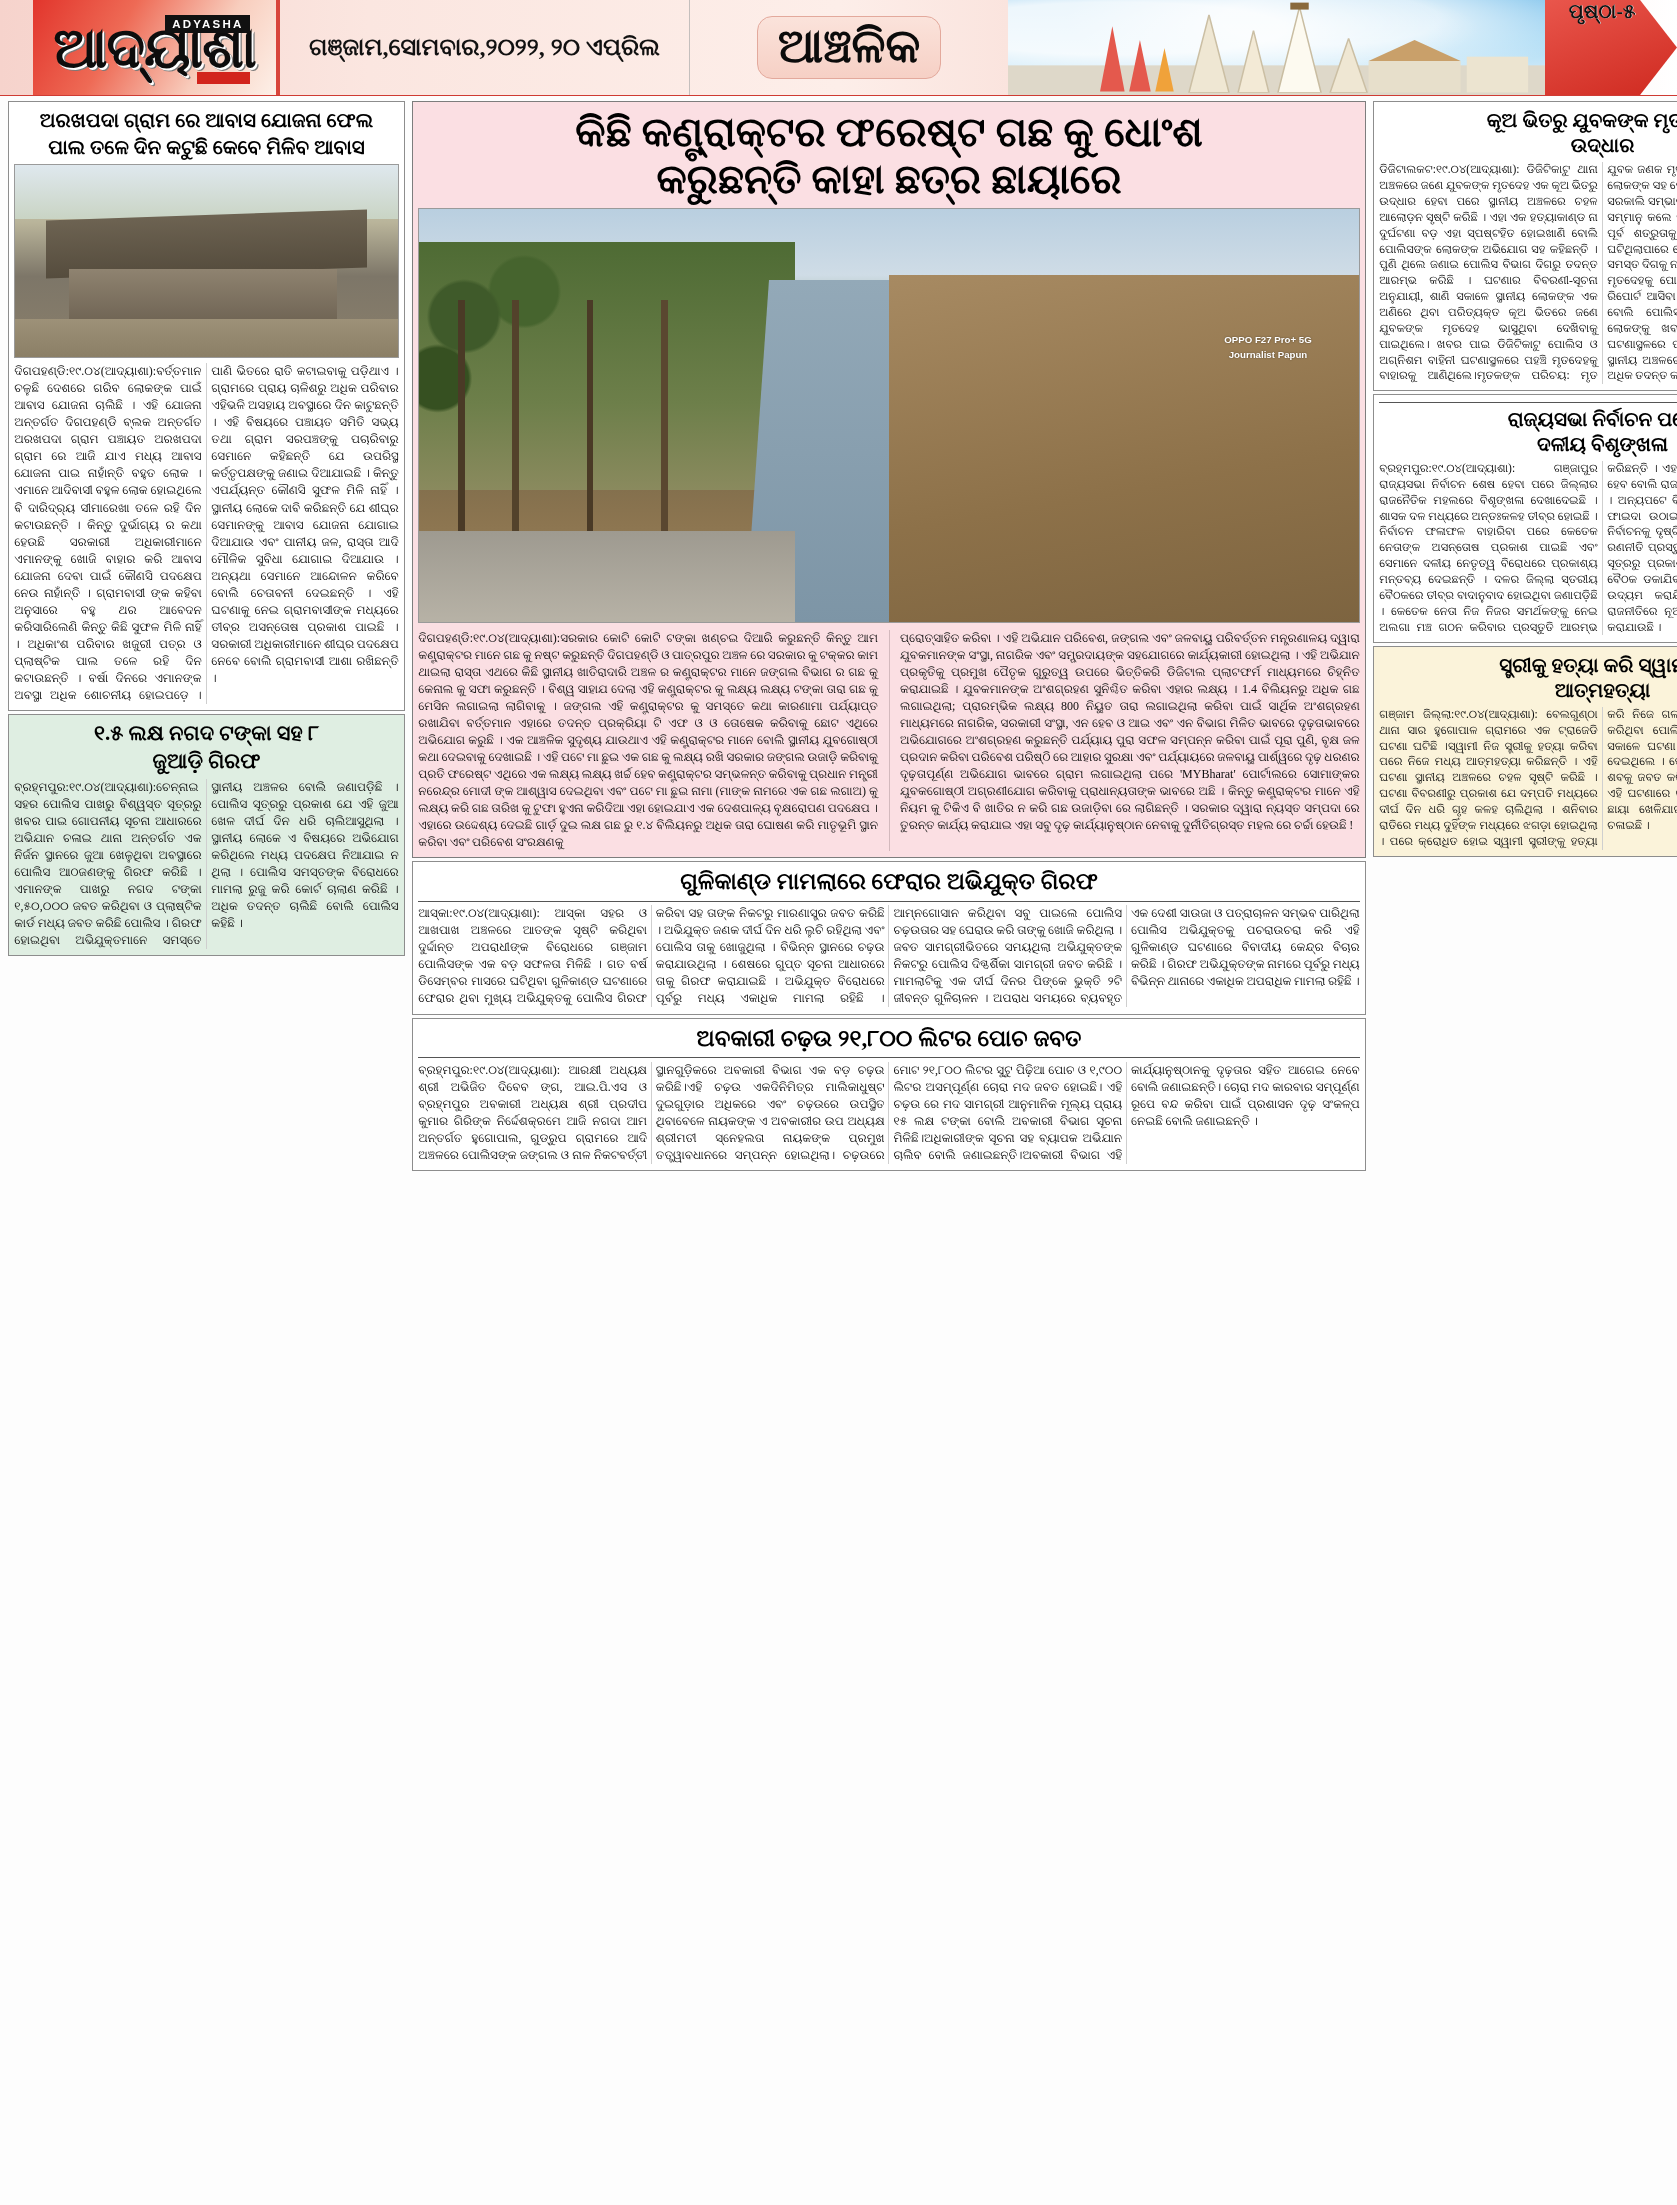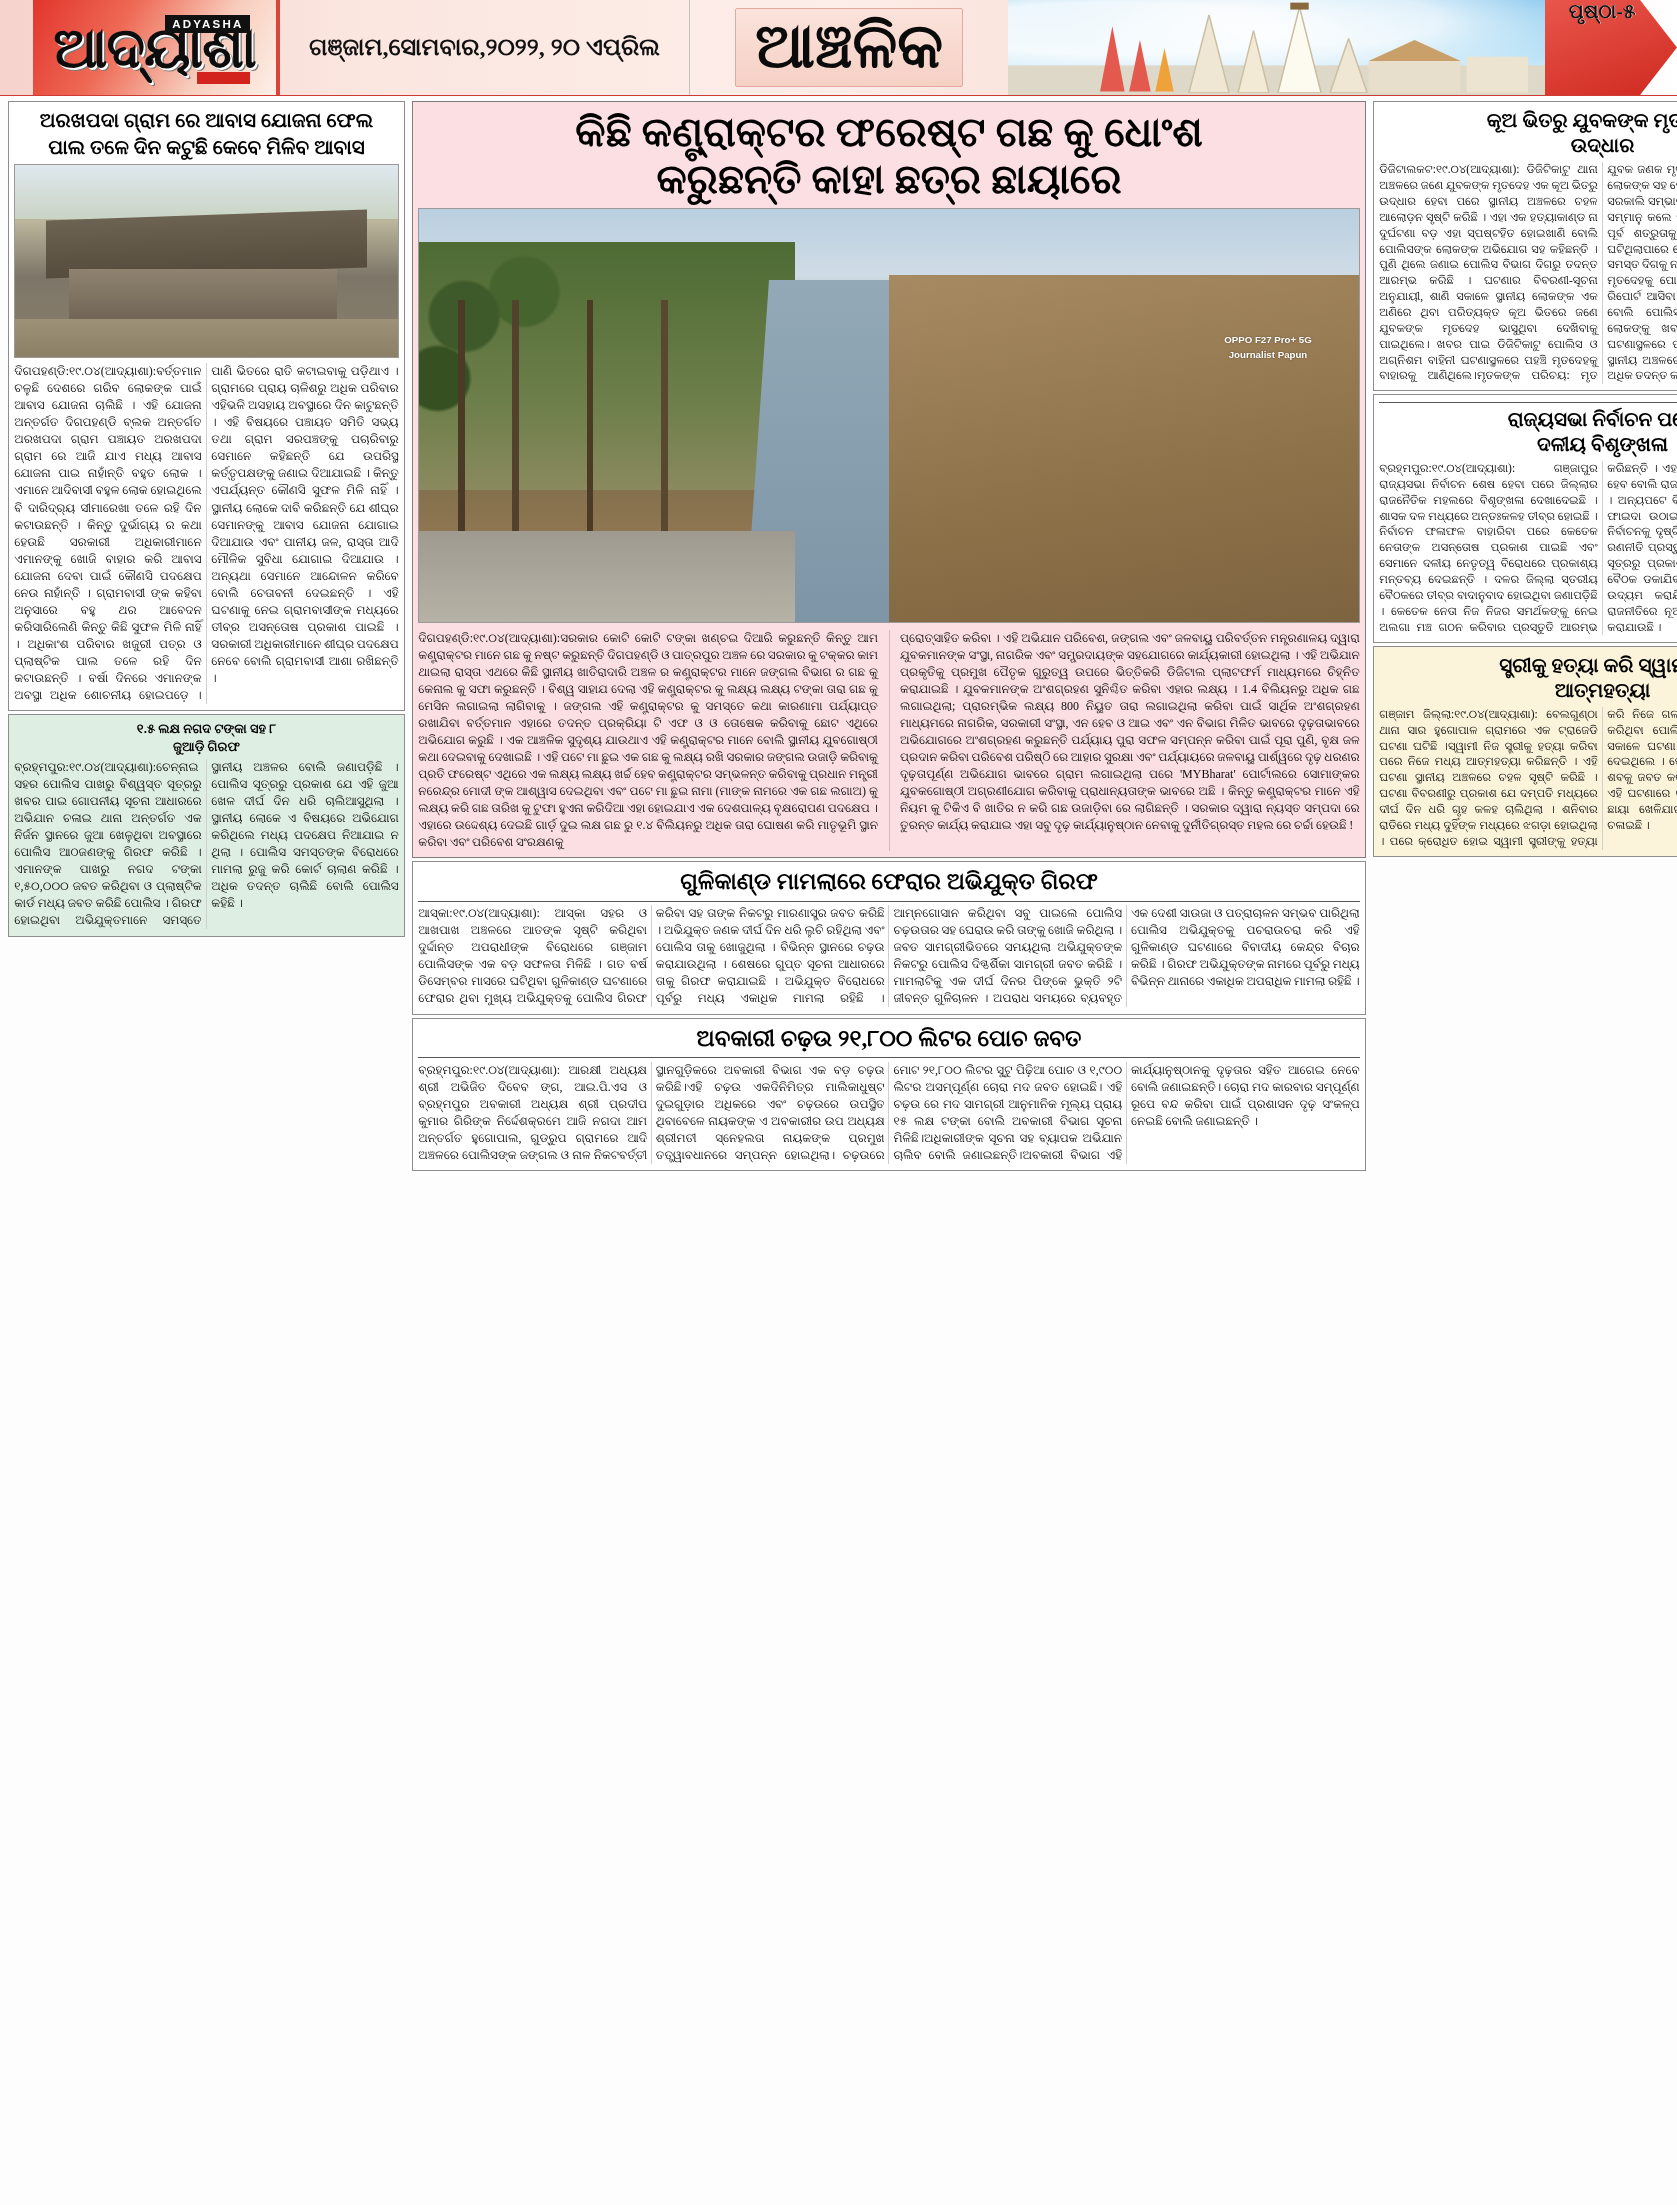--- a/index.html
+++ b/index.html
@@ -75,25 +75,25 @@
     color: #111;
     white-space: nowrap;
   }
   .section-title-box {
     flex: none;
     width: 318px;
     display: flex; align-items: center; justify-content: center;
   }
   .section-title {
     font-family: "Liberation Serif", "DejaVu Serif", serif;
-    font-size: 62px;
+    font-size: 47px;
     font-weight: bold;
     color: #0b0b0b;
     border: 1.3px solid #e3a99c;
-    border-radius: 2px;
+    border-radius: 15px;
     padding: 3.5px 19.4px 6.2px;
     background: linear-gradient(180deg,#fbe3db,#f6d0c5);
     line-height: 1.08;
   }
   .temple-strip {
     flex: 1 1 auto;
     position: relative;
     background: linear-gradient(180deg,#7fc3ec 0%, #addcf5 45%, #e9f4fb 100%);
     overflow: hidden;
   }
@@ -152,21 +152,21 @@
     font-family: "Liberation Serif", "DejaVu Serif", serif;
     font-weight: bold;
     text-align: center;
     color: #000;
     line-height: 1.22;
     margin: 1.8px 0 4.4px;
   }
   .hl-xxl { font-size: 41px; line-height: 1.2; }
   .hl-xl  { font-size: 23px; }
   .hl-l   { font-size: 20px; }
-  .hl-m   { font-size: 13px; }
+  .hl-m   { font-size: 21px; }
   .hl-rule {
     border-top: 1.8px double #555;
     margin: 2.6px 0 3.5px;
   }
 
   .photo {
     width: 100%;
     position: relative;
     border: 0.9px solid #9a9a9a;
     overflow: hidden;

